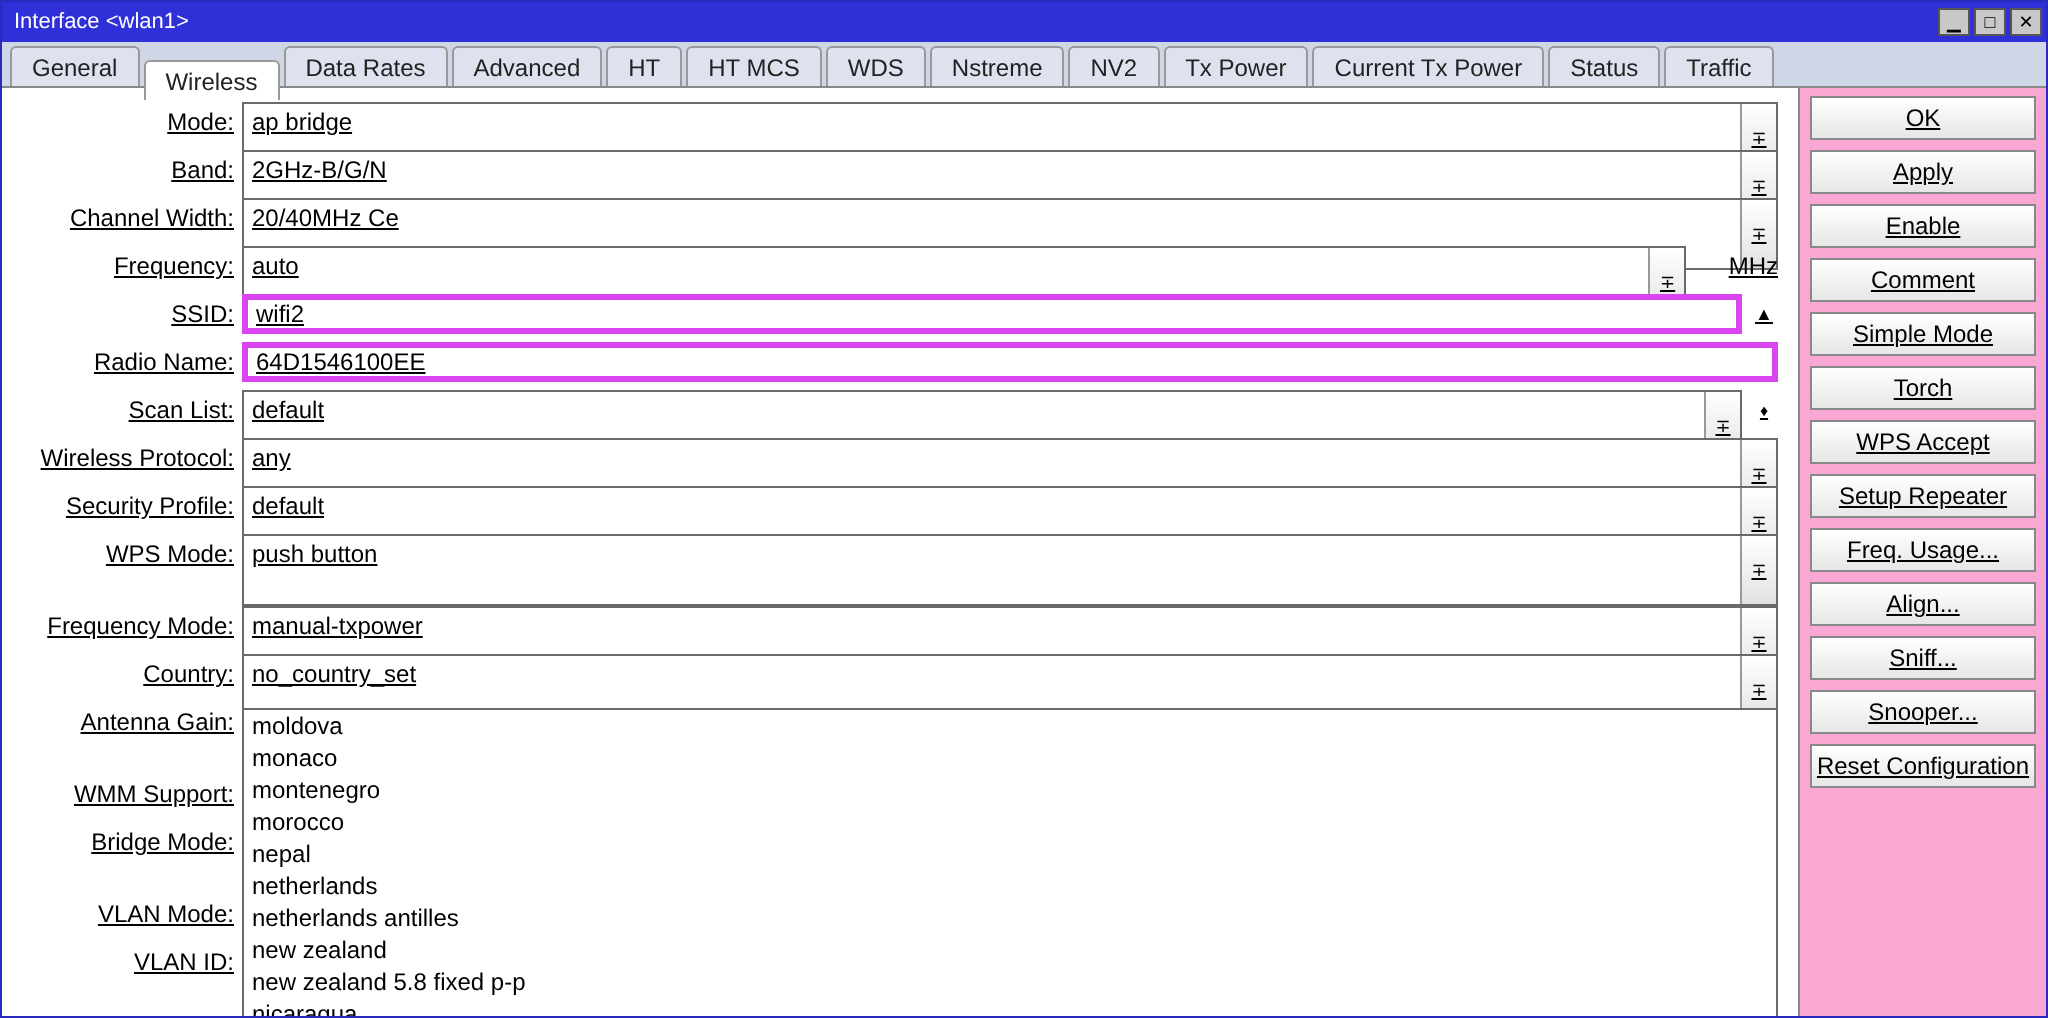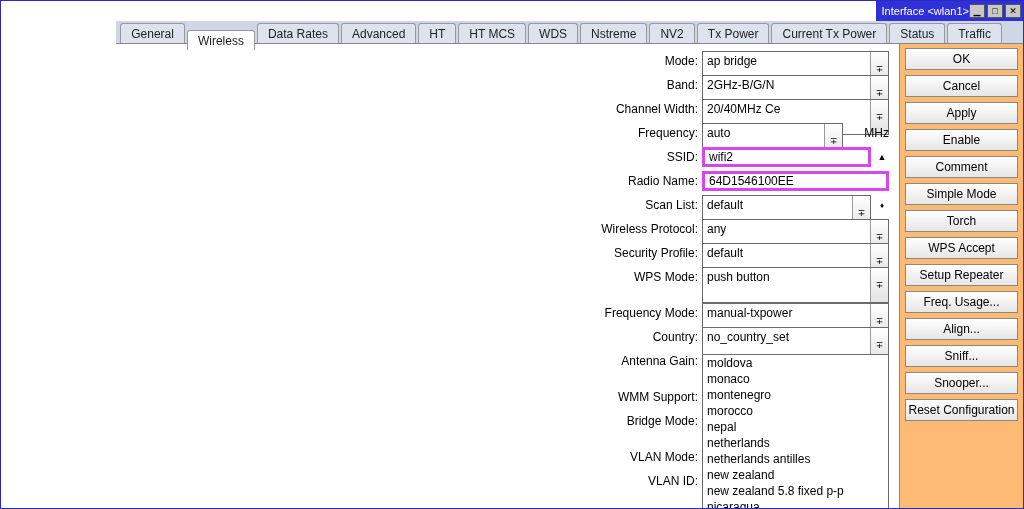--- a/index.html
+++ b/index.html
@@ -11,21 +11,20 @@
     height: 509px;
     overflow: hidden;
   }
   .window {
     width: 1024px;
     height: 509px;
     border: 1px solid #2a2abf;
     background: #fff;
     display: flex;
     flex-direction: column;
-    align-items: flex-end;
   }
   .titlebar {
     background: #3030d8;
     color: #fff;
     height: 20px;
     display: flex;
     align-items: center;
     justify-content: space-between;
     padding: 0 2px 0 6px;
     user-select: none;
@@ -63,30 +62,31 @@
   .tab.active {
     background: #fff;
     position: relative;
     top: 7px;
   }
   .body {
     display: flex;
     flex: 1;
     overflow: hidden;
     position: relative;
+    text-decoration: underline;
   }
   .form-area {
     flex: 1;
     padding: 4px 10px 4px 0;
     overflow: hidden;
     position: relative;
   }
   .side-panel {
     width: 124px;
-    background: #fdba74;
+    background: #f9a8d4;
     border-left: 1px solid #888;
     padding: 4px 5px;
     display: flex;
     flex-direction: column;
     gap: 5px;
   }
   .side-panel button {
     height: 22px;
     border: 1px solid #888;
     background: linear-gradient(#fff,#e6e6e6);
@@ -384,21 +384,20 @@
           <div class="opt">netherlands antilles</div>
           <div class="opt">new zealand</div>
           <div class="opt">new zealand 5.8 fixed p-p</div>
           <div class="opt">nicaragua</div>
         </div>
 
     </div>
 
     <div class="side-panel">
       <button>OK</button>
-      <button>Cancel</button>
       <button>Apply</button>
       <button>Enable</button>
       <button>Comment</button>
       <button>Simple Mode</button>
       <button>Torch</button>
       <button>WPS Accept</button>
       <button>Setup Repeater</button>
       <button>Freq. Usage...</button>
       <button>Align...</button>
       <button>Sniff...</button>

